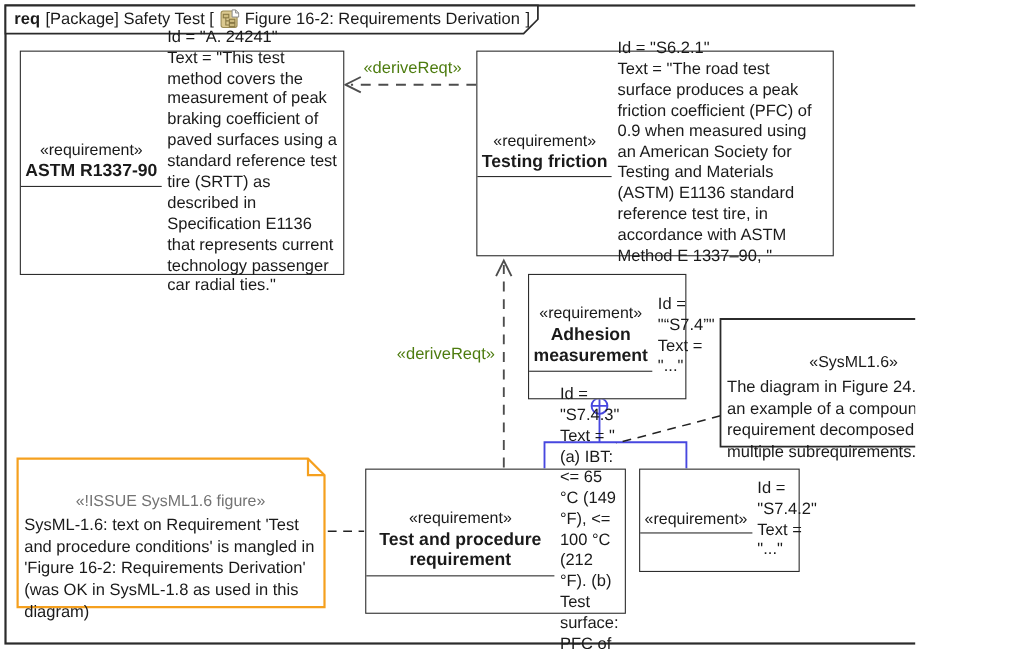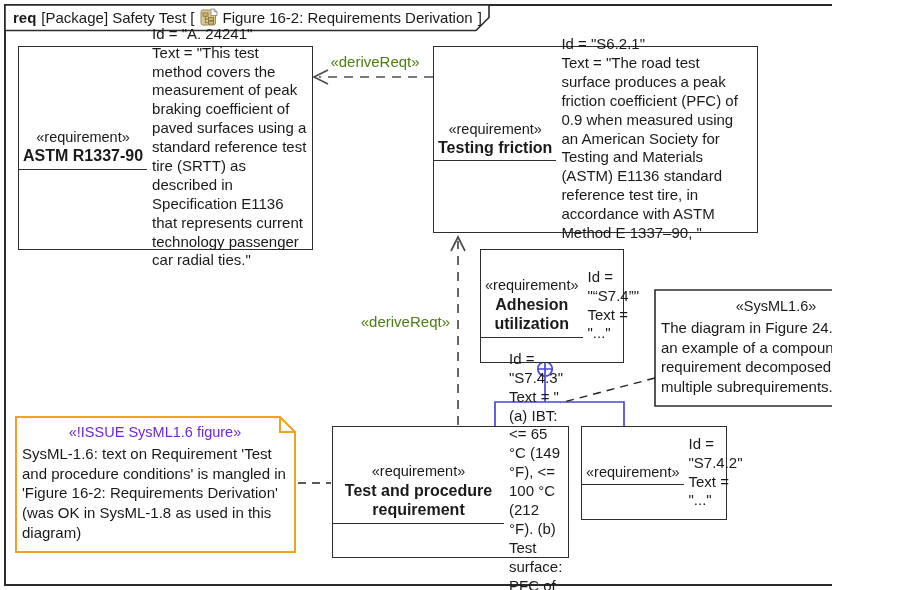--- a/index.html
+++ b/index.html
@@ -13,23 +13,23 @@
   .tab-text{left:13px;top:8px;display:flex;align-items:center;gap:5px;font-size:15px;white-space:nowrap;}
   .tab-text .kw{font-weight:bold;}
   
   .req-box{background:#fff;border:1.6px solid #2d2d2d;box-sizing:border-box;display:flex;flex-direction:row;align-items:center;}
   .req-head{border-bottom:1.6px solid #2d2d2d;text-align:center;padding:2px 4px 3px;}
   .stereo{font-size:14.5px;line-height:1.25;}
   .req-name{font-weight:bold;font-size:16px;line-height:1.22;}
   .req-body{padding:1px 5px 2px;font-size:15px;line-height:1.26;text-align:left;flex:1;}
   
   .note-text{z-index:3;}
-  .note-title{text-align:center;font-size:14.5px;line-height:1.3;}
+  .note-title{text-align:center;font-size:14.5px;line-height:1.3;margin-top:24px;}
   .note-body{font-size:15px;line-height:1.32;margin-top:2px;}
-  .issue-title{color:#6d28d9;}
+  .issue-title{color:#737373;}
   .derive-label{font-size:15px;color:#4d7c0f;}
 </style>
 </head>
 <body>
 
 <div class="canvas">
 
   <svg class="overlay" width="920" height="590" viewBox="0 0 920 590">
 
     <rect x="5" y="5" width="910" height="580" fill="none" stroke="#2b2b2b" stroke-width="2"></rect>
@@ -101,21 +101,21 @@
     </div>
     <div class="req-body">
       <div>Id = "S6.2.1"</div>
       <div>Text = "The road test surface produces a peak friction coefficient (PFC) of 0.9 when measured using an American Society for Testing and Materials (ASTM) E1136 standard reference test tire, in accordance with ASTM Method E 1337–90, "</div>
     </div>
   </div>
 
   <div class="abs req-box" style="left:480px;top:249px;width:144px;height:114px;">
     <div class="req-head">
       <div class="stereo">«requirement»</div>
-      <div class="req-name">Adhesion utilization</div>
+      <div class="req-name">Adhesion measurement</div>
     </div>
     <div class="req-body">
       <div>Id = "“S7.4”"</div>
       <div>Text = "..."</div>
     </div>
   </div>
 
   <div class="abs req-box" style="left:332px;top:426px;width:237px;height:132px;">
     <div class="req-head">
       <div class="stereo">«requirement»</div>

